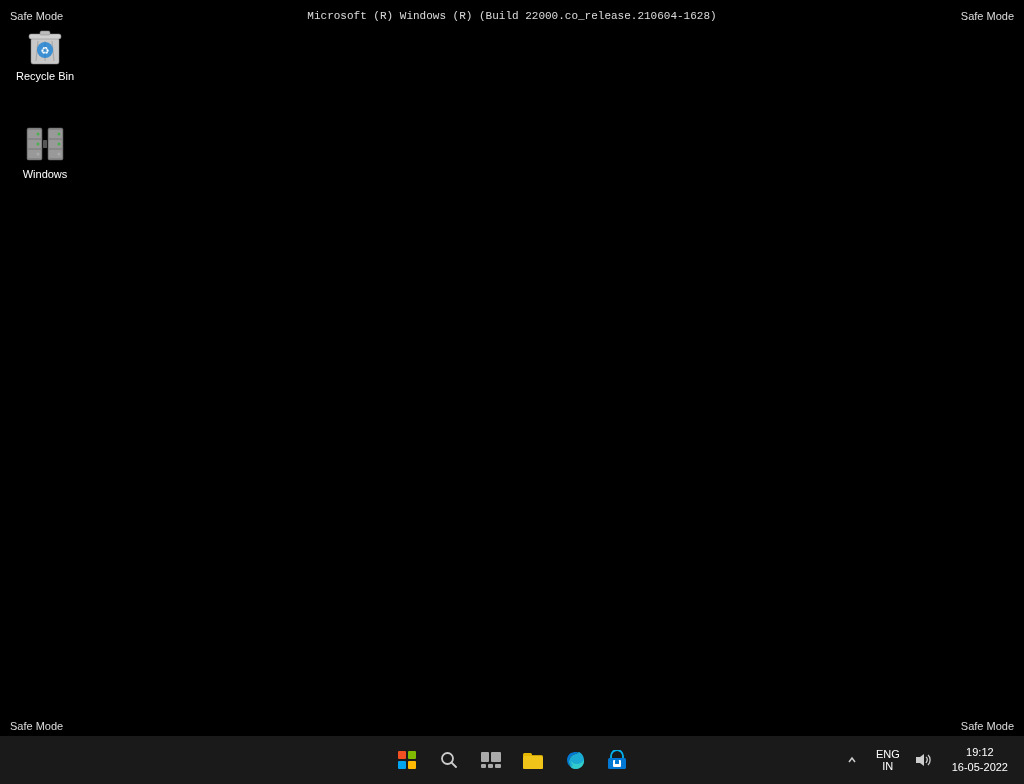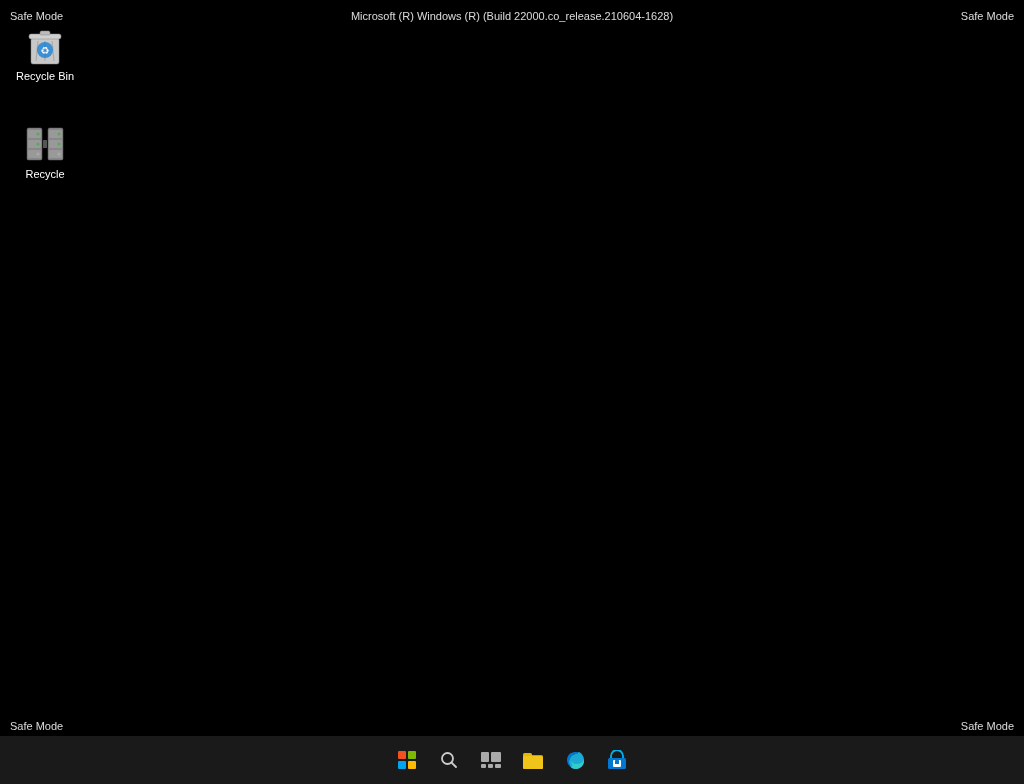--- a/index.html
+++ b/index.html
@@ -30,20 +30,21 @@
 
     
     #center-header {
       position: absolute;
       top: 10px;
       left: 50%;
       transform: translateX(-50%);
       font-size: 11px;
       color: rgba(255,255,255,0.85);
       white-space: nowrap;
+      font-family: Liberation Mono, monospace;
     }
 
     
     .desktop-icon {
       position: absolute;
       display: flex;
       flex-direction: column;
       align-items: center;
       width: 72px;
       cursor: pointer;
@@ -217,21 +218,21 @@
         <rect x="24" y="6" width="13" height="8" rx="1" fill="#999"></rect>
         <rect x="24" y="16" width="13" height="8" rx="1" fill="#999"></rect>
         <rect x="24" y="26" width="13" height="8" rx="1" fill="#999"></rect>
         <circle cx="34" cy="10" r="1.5" fill="#4caf50"></circle>
         <circle cx="34" cy="20" r="1.5" fill="#4caf50"></circle>
         <circle cx="34" cy="30" r="1.5" fill="#aaa"></circle>
 
         <rect x="18" y="16" width="4" height="8" rx="0.5" fill="#555"></rect>
       </svg>
       </div>
-      <div class="icon-label">Recycle</div>
+      <div class="icon-label">Windows</div>
     </div>
   </div>
 
 <div id="taskbar">
   <div id="taskbar-center">
 
     <div class="taskbar-btn" title="Start">
       <div class="win11-start">
         <div></div>
           <div></div>
@@ -277,13 +278,39 @@
     <div class="taskbar-btn" title="Microsoft Store">
       <svg width="20" height="20" viewBox="0 0 20 20">
         <rect x="1" y="8" width="18" height="11" rx="1.5" fill="#0078d4"></rect>
         <path d="M4 8V6c0-3.3 2.7-6 6-6s6 2.7 6 6v2" stroke="#00b4f0" stroke-width="1.8" fill="none"></path>
         <rect x="6" y="10" width="8" height="7" rx="1" fill="#fff"></rect>
         <rect x="8" y="10" width="4" height="4" rx=".5" fill="#0078d4"></rect>
       </svg>
     </div>
   </div>
 
+  <div id="taskbar-right">
+
+    <div class="tray-icon">
+      <svg width="10" height="12" viewBox="0 0 10 12">
+        <polyline points="2,8 5,4 8,8" stroke="#ccc" stroke-width="1.5" fill="none"></polyline>
+      </svg>
+    </div>
+
+    <div class="tray-lang">
+      <span>ENG</span>
+      <span>IN</span>
+    </div>
+
+    <div class="tray-icon">
+      <svg width="18" height="16" viewBox="0 0 18 16">
+        <polygon points="1,5 5,5 9,2 9,14 5,11 1,11" fill="#ccc"></polygon>
+        <path d="M11 5c1.5 1 2 3 0 6" stroke="#ccc" stroke-width="1.3" fill="none"></path>
+        <path d="M13 3c2.5 2 3 7 0 10" stroke="#ccc" stroke-width="1.3" fill="none"></path>
+      </svg>
+    </div>
+
+    <div class="clock-area">
+      <span>19:12</span>
+      <span>16-05-2022</span>
+    </div>
+  </div>
 </div>
 
 </body></html>

